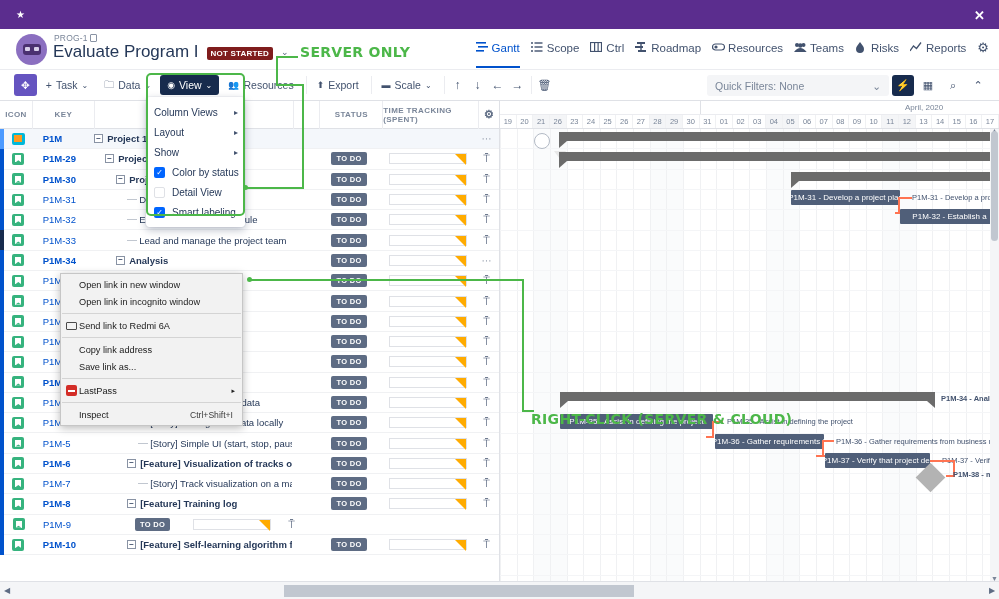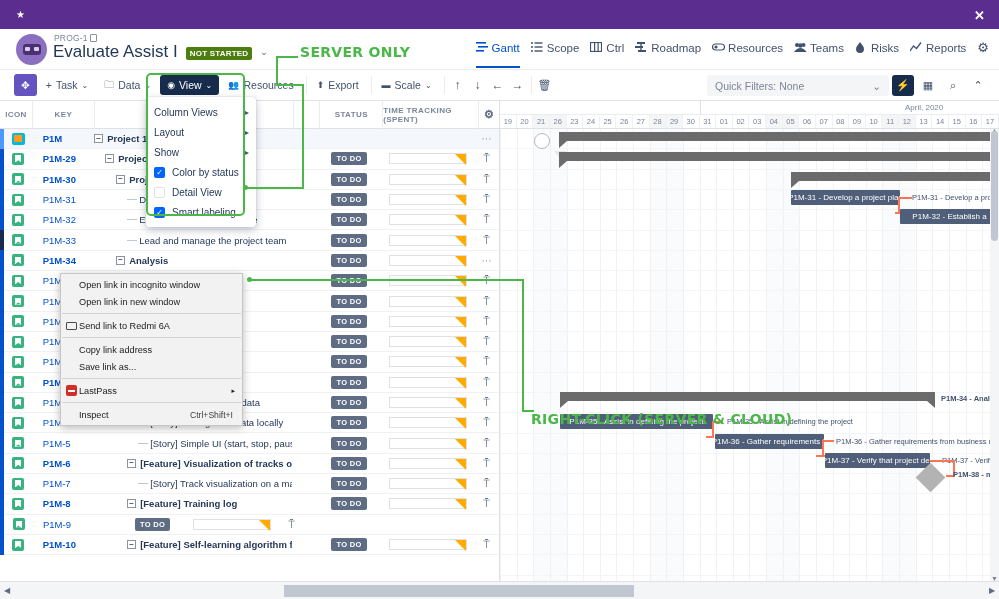--- a/index.html
+++ b/index.html
@@ -67,21 +67,21 @@
     border: 1px solid #8993a4; border-radius: 1px;
   }
   .prog-title {
     position: absolute; left: 53px; top: 13px;
     font-size: 17px; color: #253858; font-weight: 400;
     display: flex; align-items: center; gap: 8px;
     white-space: nowrap;
   }
   .status-pill {
     font-size: 8px; font-weight: bold; color: #fff;
-    background: #4d7c0f;
+    background: #7f1d1d;
     padding: 2px 4px; border-radius: 2px; letter-spacing: .2px;
     position: relative; top: 1px;
   }
   .caret-sm { font-size: 9px; color: #5e6c84; }
 
   .topnav {
     position: absolute; right: 10px; top: 11px;
     display: flex; align-items: center; gap: 11px;
     font-size: 11.5px; color: #42526e;
   }
@@ -432,21 +432,21 @@
 
   <div class="pagehdr">
     <div class="prog-avatar">
         <div class="face"></div>
       </div>
     <div class="prog-key">
       <span>PROG-1</span>
       <span class="copyicon"></span>
     </div>
     <div class="prog-title">
-      <span>Evaluate Assist I</span>
+      <span>Evaluate Program I</span>
       <span class="status-pill">NOT STARTED</span>
       <span class="caret-sm">⌄</span>
     </div>
 
     <div class="topnav">
       <div class="nav-item active">
         <span class="nico">
           <svg width="12" height="10" viewBox="0 0 12 10">
               <rect x="0" y="0" width="10" height="1.6" fill="#0052cc"></rect>
               <rect x="2" y="4" width="10" height="1.6" fill="#0052cc"></rect>
@@ -1353,21 +1353,21 @@
   </div>
 
   <div class="hscroll">
     <div class="harrow">◀</div>
     <div class="htrack">
       <div class="hthumb"></div>
     </div>
     <div class="harrow">▶</div>
   </div>
 
-  <div class="viewmenu" style="left:146px; top:97px; width:110px;" id="view-menu">
+  <div class="viewmenu" style="left:146px; top:97px; width:99px;" id="view-menu">
       <div class="vm-item">
         <span>Column Views</span>
         <span class="vmarrow">▸</span>
       </div>
       <div class="vm-item">
         <span>Layout</span>
         <span class="vmarrow">▸</span>
       </div>
       <div class="vm-item">
         <span>Show</span>
@@ -1382,24 +1382,24 @@
         <span>Detail View</span>
       </div>
       <div class="vm-item">
         <span class="vm-check on">✓</span>
         <span>Smart labeling</span>
       </div>
     </div>
 
   <div class="ctxmenu" id="ctx-menu">
       <div class="cm-item">
+        <span>Open link in new window</span>
+      </div>
+      <div class="cm-item">
         <span>Open link in incognito window</span>
-      </div>
-      <div class="cm-item">
-        <span>Open link in new window</span>
       </div>
       <div class="cm-sep"></div>
       <div class="cm-item">
         <span class="cm-ico">
           <span class="cast-ico"></span>
         </span>
         <span>Send link to Redmi 6A</span>
       </div>
       <div class="cm-sep"></div>
       <div class="cm-item">

